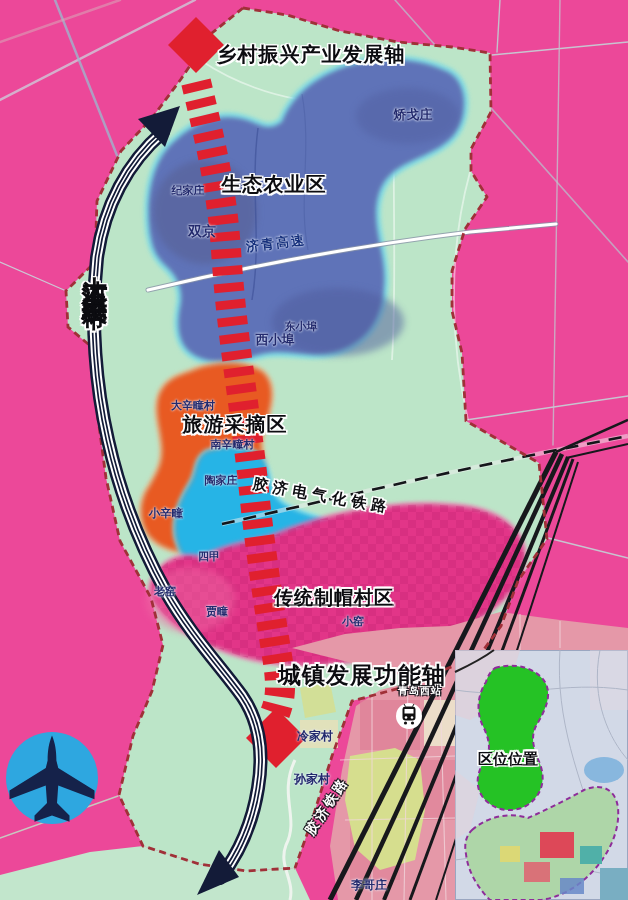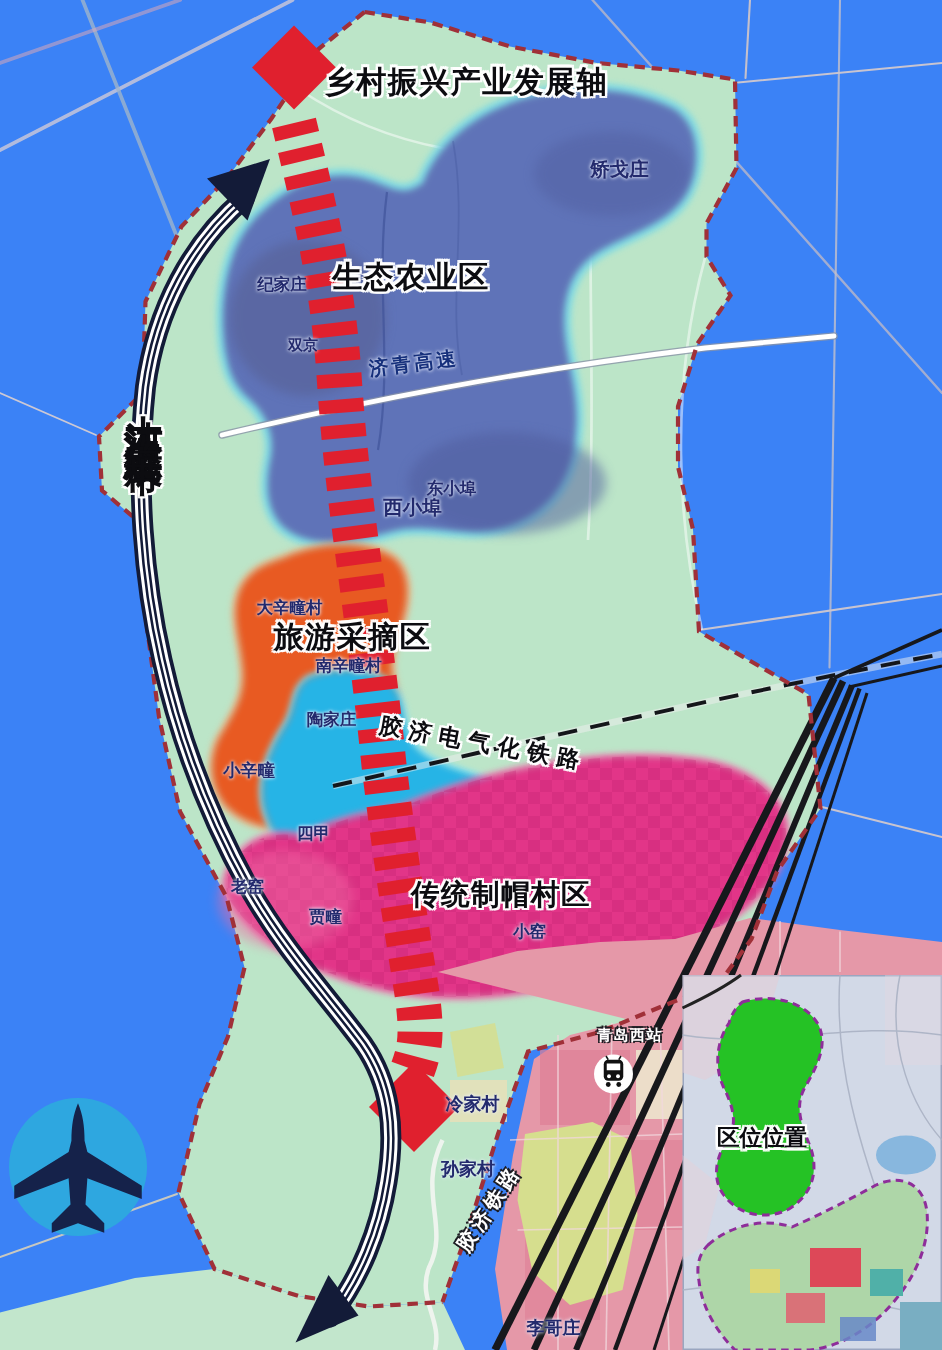--- a/index.html
+++ b/index.html
@@ -1,19 +1,19 @@
 <!DOCTYPE html>
 <html><head>
 <meta charset="utf-8">
 <style>
   html,body{margin:0;padding:0;background:#777;}
   #stage{
     position:relative;width:628px;height:900px;overflow:hidden;
     font-family:"DejaVu Sans","Liberation Sans",sans-serif;
-    background:#3b82f6;
+    background:#ec4899;
   }
   #stage svg{position:absolute;left:0;top:0;}
   .lbl{position:absolute;white-space:nowrap;transform:translate(-50%,-50%);line-height:1;}
   .t-black{
     color:#0c0c10;font-weight:bold;
     text-shadow:-1.5px -1.5px 0 rgba(255,255,255,.92),1.5px -1.5px 0 rgba(255,255,255,.92),
       -1.5px 1.5px 0 rgba(255,255,255,.92),1.5px 1.5px 0 rgba(255,255,255,.92),
       0 -1.5px 0 rgba(255,255,255,.92),0 1.5px 0 rgba(255,255,255,.92),
       -1.5px 0 0 rgba(255,255,255,.92),1.5px 0 0 rgba(255,255,255,.92);
   }
@@ -200,32 +200,33 @@
     <rect x="580" y="846" width="22" height="18" fill="#50b0a8"></rect>
     <rect x="500" y="846" width="20" height="16" fill="#e0d870" opacity=".9"></rect>
     <rect x="560" y="878" width="24" height="16" fill="#6888c8" opacity=".85"></rect>
     <rect x="600" y="868" width="28" height="32" fill="#79aec2"></rect>
   </g>
 </svg>
 
 <div class="lbl t-black" style="left:311px;top:54px;font-size:20px;letter-spacing:1px;">乡村振兴产业发展轴</div>
 <div class="lbl t-black" style="left:274px;top:184px;font-size:20px;letter-spacing:1px;">生态农业区</div>
 <div class="lbl t-black" style="left:235px;top:424px;font-size:20px;letter-spacing:1px;">旅游采摘区</div>
-<div class="lbl t-black" style="left:334px;top:597px;font-size:19px;letter-spacing:1px;">传统制帽村区</div>
+<div class="lbl t-black" style="left:334px;top:597px;font-size:19px;letter-spacing:1px;text-decoration:underline;">传统制帽村区</div>
+<div class="lbl t-black" style="left:362px;top:675px;font-size:23px;letter-spacing:1px;">城镇发展功能轴</div>
 <div class="lbl t-black vertical" style="left:82px;top:256px;font-size:26px;">大沽河生态发展带</div>
 <div class="lbl t-black" style="left:508px;top:759px;font-size:15px;">区位位置</div>
 
 <div class="lbl t-village" style="left:276px;top:243px;font-size:13px;letter-spacing:2px;transform:translate(-50%,-50%) rotate(-7deg);color:#16307c;">济青高速</div>
 <div class="lbl t-black" style="left:322px;top:496px;font-size:15px;letter-spacing:5px;transform:translate(-50%,-50%) rotate(10deg);">胶济电气化铁路</div>
 <div class="lbl t-white" style="left:327px;top:806px;font-size:13.5px;letter-spacing:3px;transform:translate(-50%,-50%) rotate(-57deg);">胶济铁路</div>
 <div class="lbl t-white" style="left:420px;top:691px;font-size:10px;letter-spacing:1px;text-align:right;">青岛西站</div>
 
 <div class="lbl t-village" style="left:413px;top:114px;font-size:13px;">矫戈庄</div>
 <div class="lbl t-village" style="left:188px;top:190px;font-size:11px;">纪家庄</div>
-<div class="lbl t-village" style="left:202px;top:231px;font-size:10px;">双京</div>
+<div class="lbl t-village" style="left:202px;top:231px;font-size:14px;">双京</div>
 <div class="lbl t-village" style="left:301px;top:326px;font-size:11px;">东小埠</div>
 <div class="lbl t-village" style="left:275px;top:339px;font-size:13px;">西小埠</div>
 <div class="lbl t-village" style="left:193px;top:405px;font-size:11px;">大辛疃村</div>
 <div class="lbl t-village" style="left:210px;top:444px;font-size:11px;padding-left:45px;">南辛疃村</div>
 <div class="lbl t-village" style="left:221px;top:480px;font-size:11px;">陶家庄</div>
 <div class="lbl t-village" style="left:166px;top:514px;font-size:11.5px;">小辛疃</div>
 <div class="lbl t-village" style="left:209px;top:556px;font-size:11px;">四甲</div>
 <div class="lbl t-village" style="left:165px;top:591px;font-size:11px;">老窑</div>
 <div class="lbl t-village" style="left:191px;top:611px;font-size:11px;margin-left:26px;">贾疃</div>
 <div class="lbl t-village" style="left:353px;top:621px;font-size:11px;">小窑</div>

